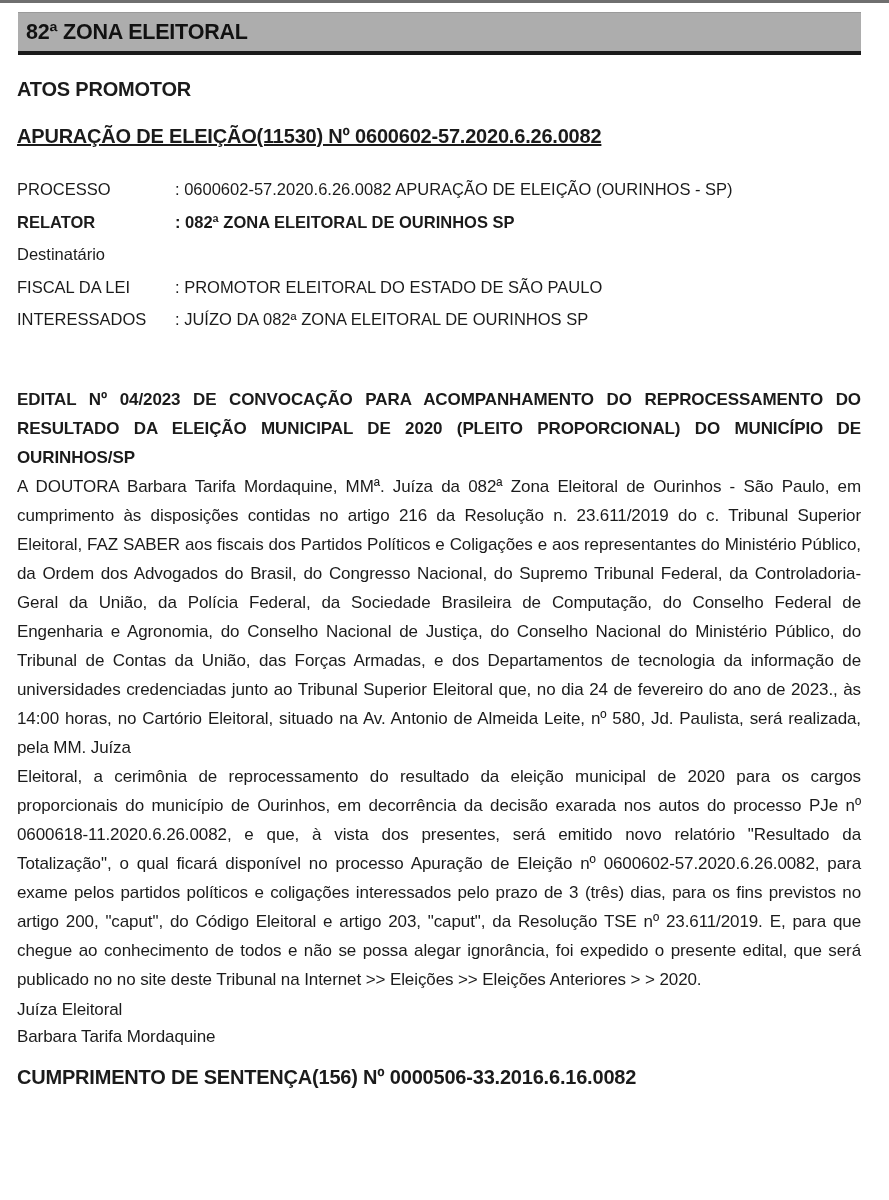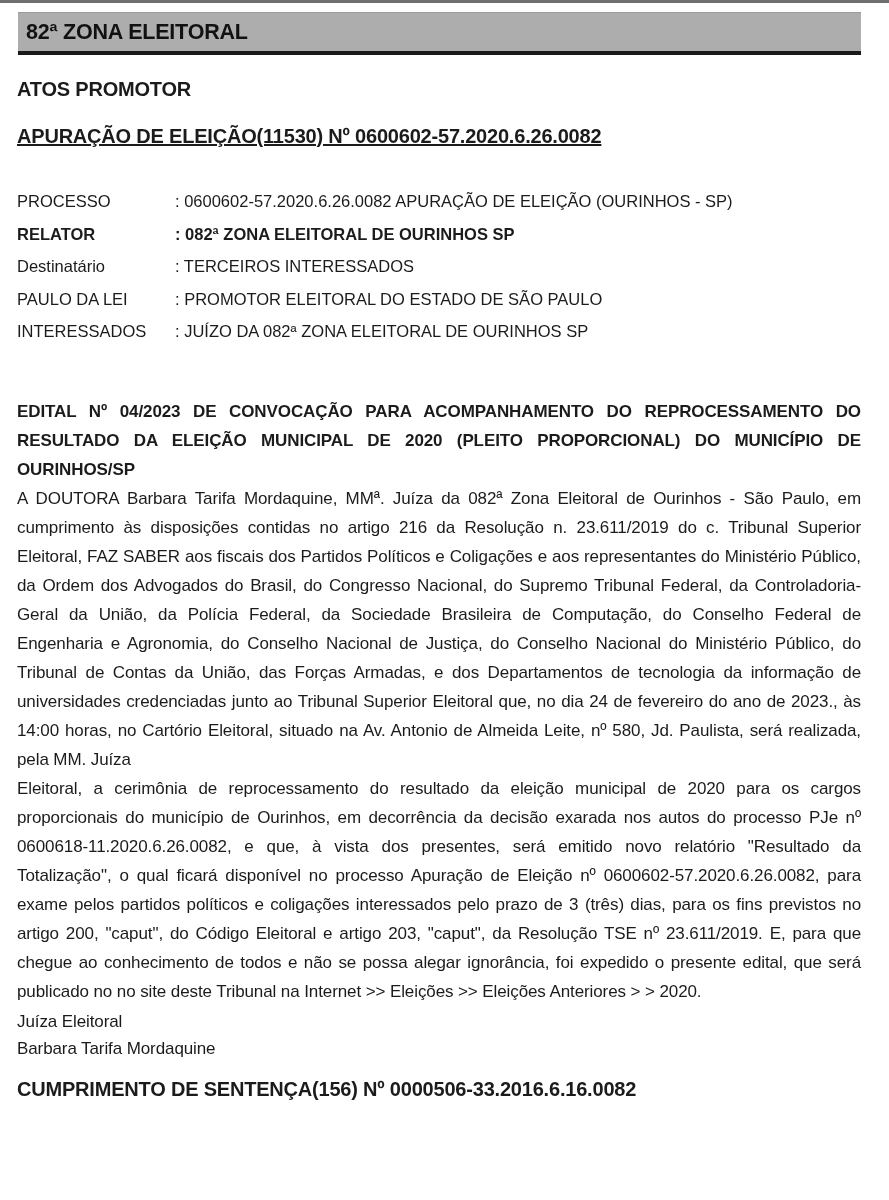--- a/index.html
+++ b/index.html
@@ -48,21 +48,21 @@
     letter-spacing: -0.2px;
   }
   .case-title {
     margin: 24px 0 0 0;
     font-size: 20px;
     font-weight: bold;
     letter-spacing: -0.2px;
     text-decoration: underline;
   }
   .meta {
-    margin-top: 37px;
+    margin-top: 25px;
     font-size: 16.5px;
   }
   .meta-row {
     display: grid;
     grid-template-columns: 158px 1fr;
     line-height: 32.5px;
   }
   .meta-row.bold {
     font-weight: bold;
   }
@@ -116,24 +116,23 @@
     <div class="meta-row">
       <span class="meta-label">PROCESSO</span>
       <span class="meta-value">: 0600602-57.2020.6.26.0082 APURAÇÃO DE ELEIÇÃO (OURINHOS - SP)</span>
     </div>
     <div class="meta-row bold">
       <span class="meta-label">RELATOR</span>
       <span class="meta-value">: 082ª ZONA ELEITORAL DE OURINHOS SP</span>
     </div>
     <div class="meta-row">
       <span class="meta-label">Destinatário</span>
-      <span class="meta-value">: TERCEIROS INTERESSADOS</span>
     </div>
     <div class="meta-row">
-      <span class="meta-label">PAULO DA LEI</span>
+      <span class="meta-label">FISCAL DA LEI</span>
       <span class="meta-value">: PROMOTOR ELEITORAL DO ESTADO DE SÃO PAULO</span>
     </div>
     <div class="meta-row">
       <span class="meta-label">INTERESSADOS</span>
       <span class="meta-value">: JUÍZO DA 082ª ZONA ELEITORAL DE OURINHOS SP</span>
     </div>
   </div>
 
   <p class="edital-heading">EDITAL Nº 04/2023 DE CONVOCAÇÃO PARA ACOMPANHAMENTO DO REPROCESSAMENTO DO RESULTADO DA ELEIÇÃO MUNICIPAL DE 2020 (PLEITO PROPORCIONAL) DO MUNICÍPIO DE OURINHOS/SP</p>
 

